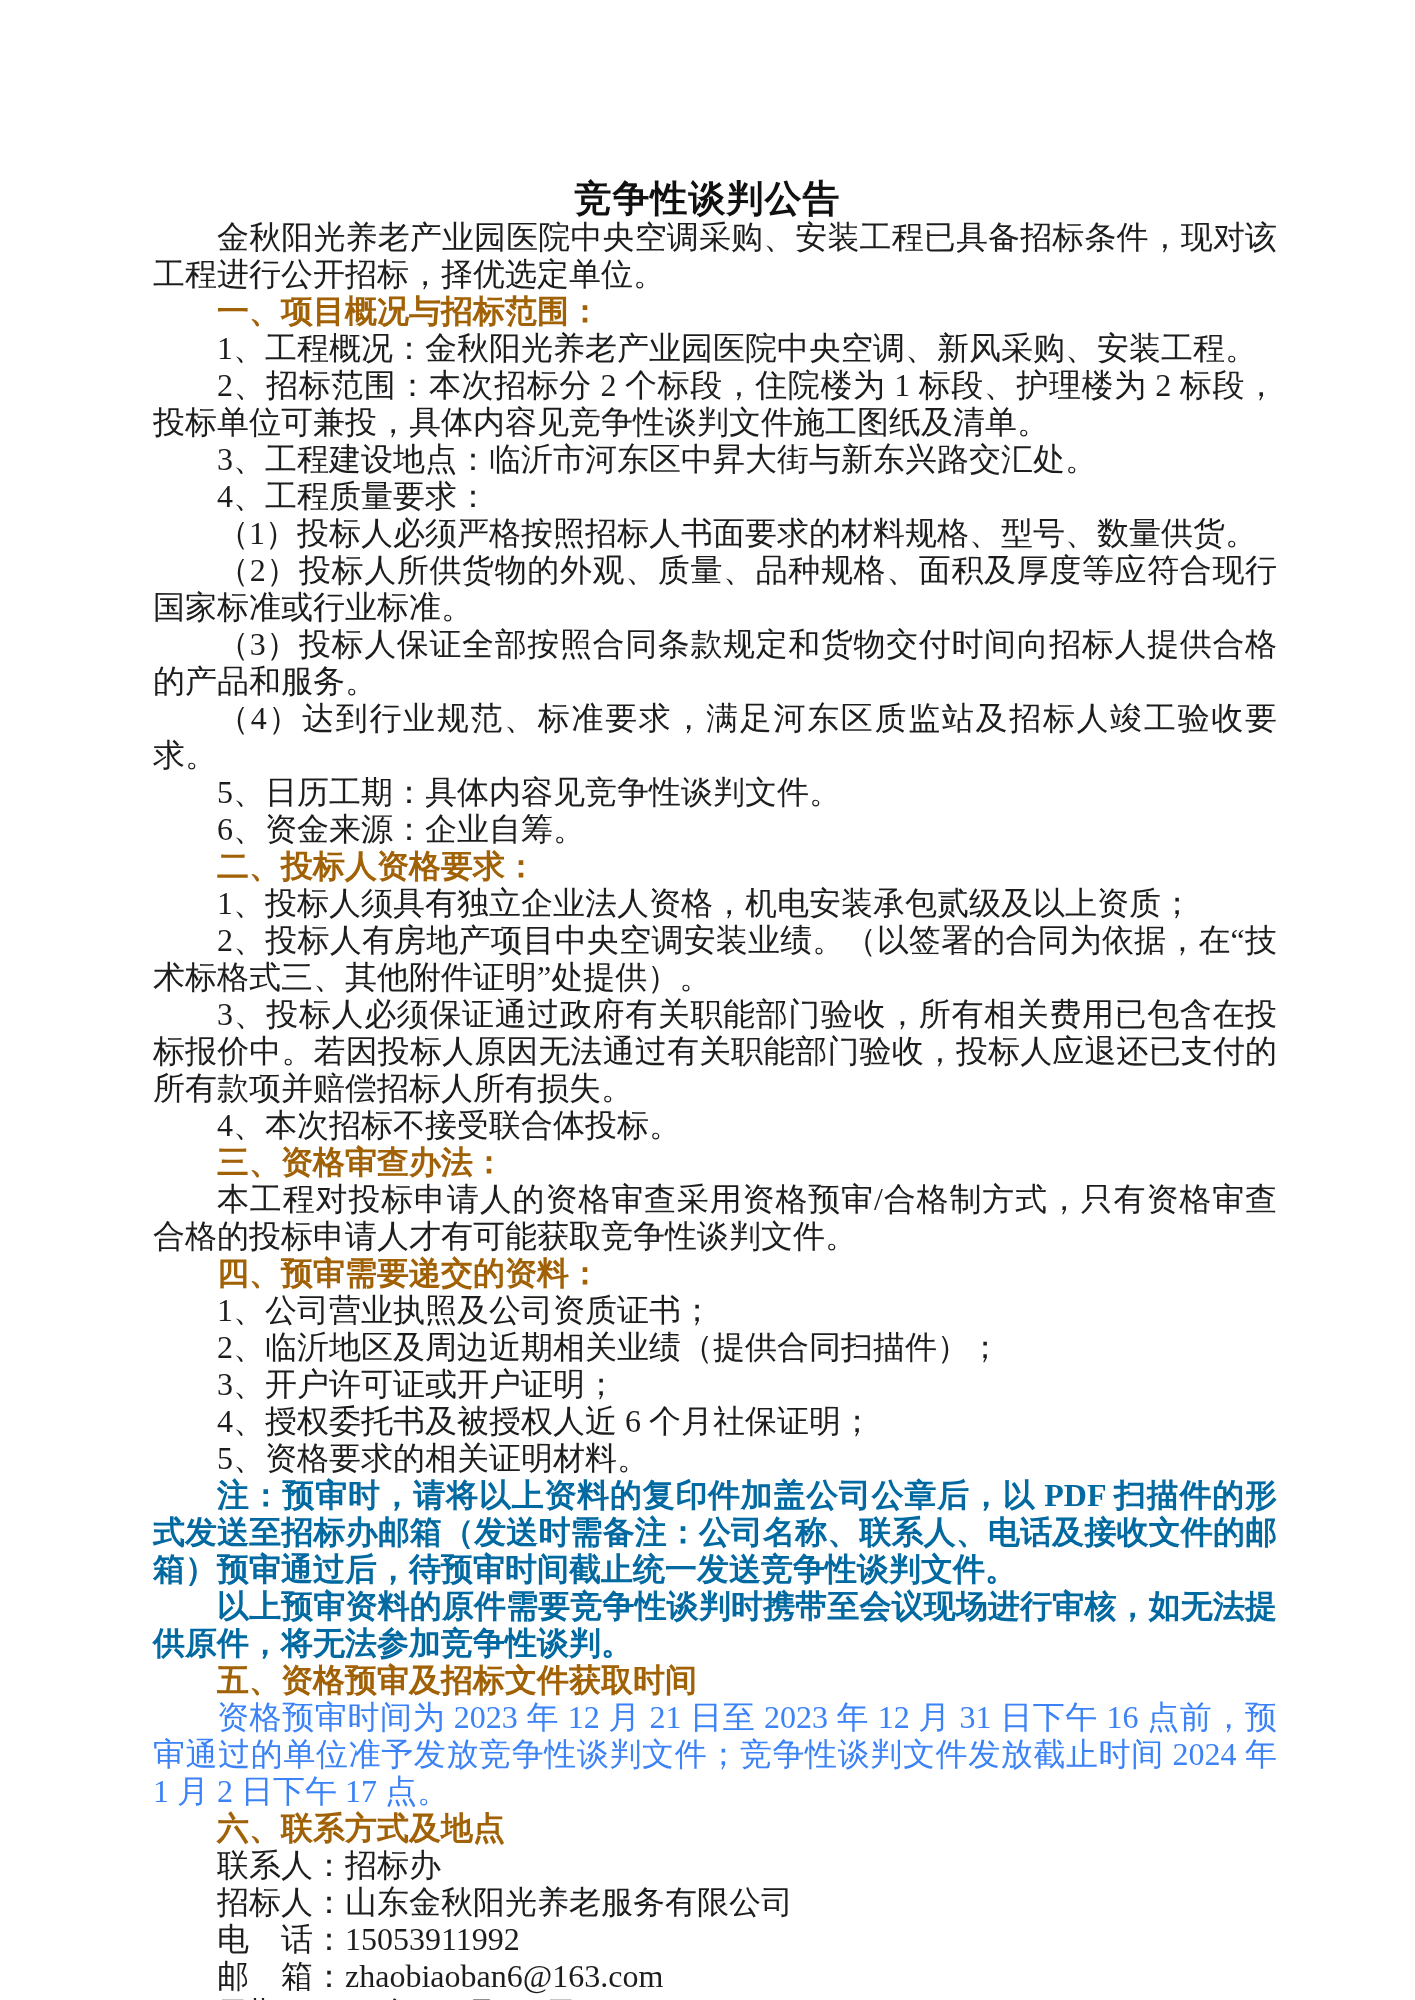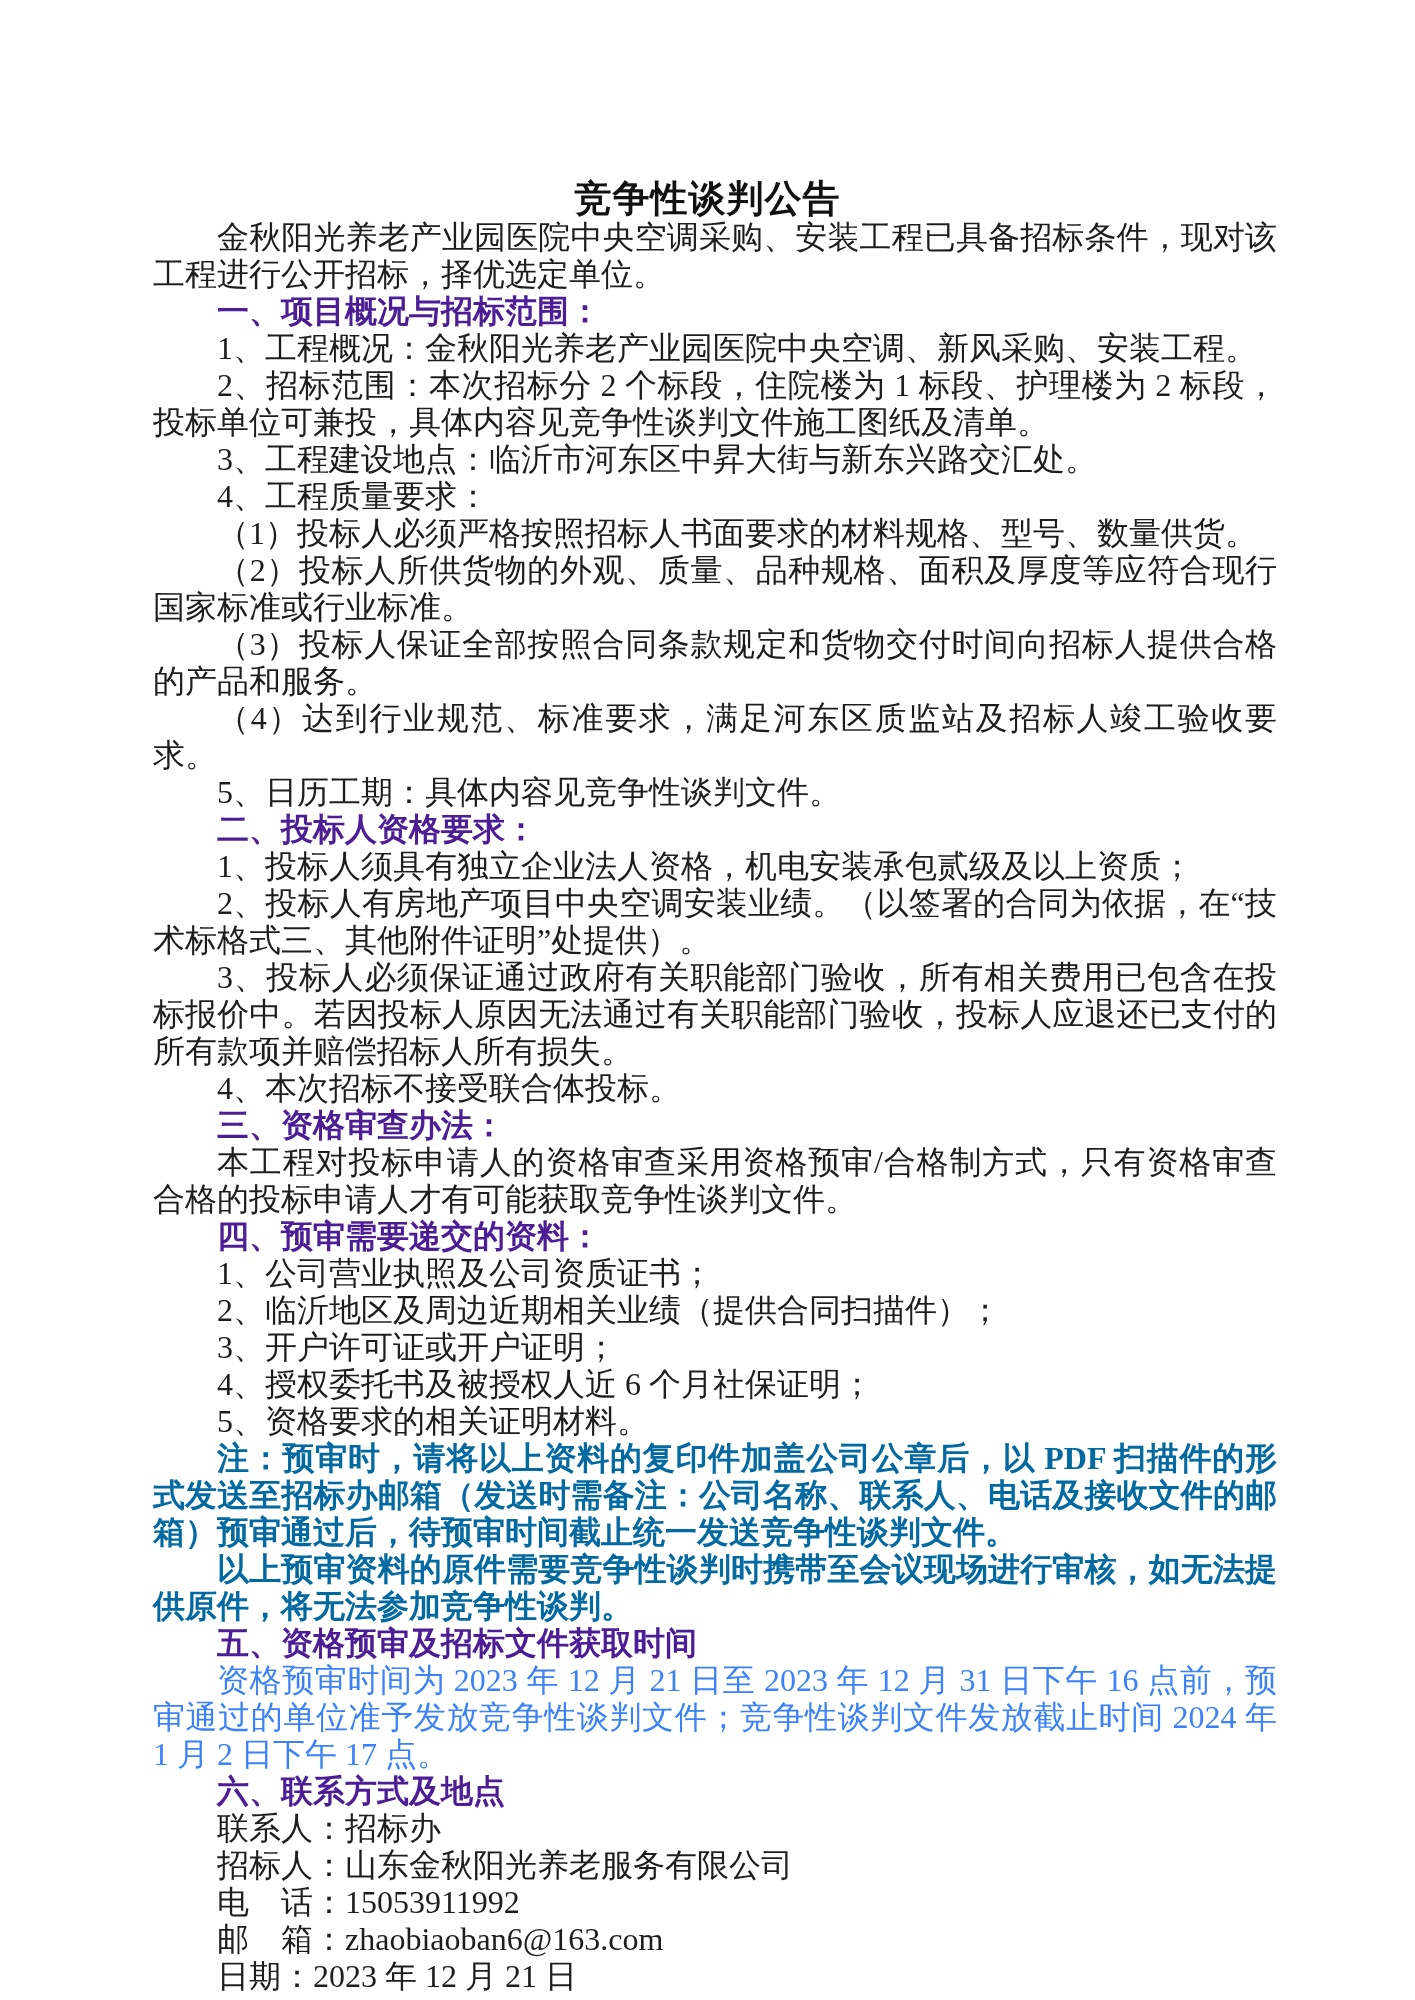--- a/index.html
+++ b/index.html
@@ -40,21 +40,21 @@
     text-justify: inter-ideograph;
   }
   .doc-body p {
     margin: 0;
     padding: 0;
     text-indent: 2em;
   }
   .doc-body p.heading {
     font-family: "Liberation Sans", "DejaVu Sans", sans-serif;
     font-weight: bold;
-    color: #4c1d95;
+    color: #a16207;
   }
   .doc-body p.bold {
     font-weight: bold;
     color: #0369a1;
   }
   .doc-body p.red {
     color: #3b82f6;
   }
 </style>
 </head>
@@ -67,20 +67,21 @@
       <p class="heading">一、项目概况与招标范围：</p>
       <p class="normal">1、工程概况：金秋阳光养老产业园医院中央空调、新风采购、安装工程。</p>
       <p class="normal">2、招标范围：本次招标分 2 个标段，住院楼为 1 标段、护理楼为 2 标段，投标单位可兼投，具体内容见竞争性谈判文件施工图纸及清单。</p>
       <p class="normal">3、工程建设地点：临沂市河东区中昇大街与新东兴路交汇处。</p>
       <p class="normal">4、工程质量要求：</p>
       <p class="normal">（1）投标人必须严格按照招标人书面要求的材料规格、型号、数量供货。</p>
       <p class="normal">（2）投标人所供货物的外观、质量、品种规格、面积及厚度等应符合现行国家标准或行业标准。</p>
       <p class="normal">（3）投标人保证全部按照合同条款规定和货物交付时间向招标人提供合格的产品和服务。</p>
       <p class="normal">（4）达到行业规范、标准要求，满足河东区质监站及招标人竣工验收要求。</p>
       <p class="normal">5、日历工期：具体内容见竞争性谈判文件。</p>
+      <p class="normal">6、资金来源：企业自筹。</p>
       <p class="heading">二、投标人资格要求：</p>
       <p class="normal">1、投标人须具有独立企业法人资格，机电安装承包贰级及以上资质；</p>
       <p class="normal">2、投标人有房地产项目中央空调安装业绩。（以签署的合同为依据，在“技术标格式三、其他附件证明”处提供）。</p>
       <p class="normal">3、投标人必须保证通过政府有关职能部门验收，所有相关费用已包含在投标报价中。若因投标人原因无法通过有关职能部门验收，投标人应退还已支付的所有款项并赔偿招标人所有损失。</p>
       <p class="normal">4、本次招标不接受联合体投标。</p>
       <p class="heading">三、资格审查办法：</p>
       <p class="normal">本工程对投标申请人的资格审查采用资格预审/合格制方式，只有资格审查合格的投标申请人才有可能获取竞争性谈判文件。</p>
       <p class="heading">四、预审需要递交的资料：</p>
       <p class="normal">1、公司营业执照及公司资质证书；</p>
       <p class="normal">2、临沂地区及周边近期相关业绩（提供合同扫描件）；</p>

